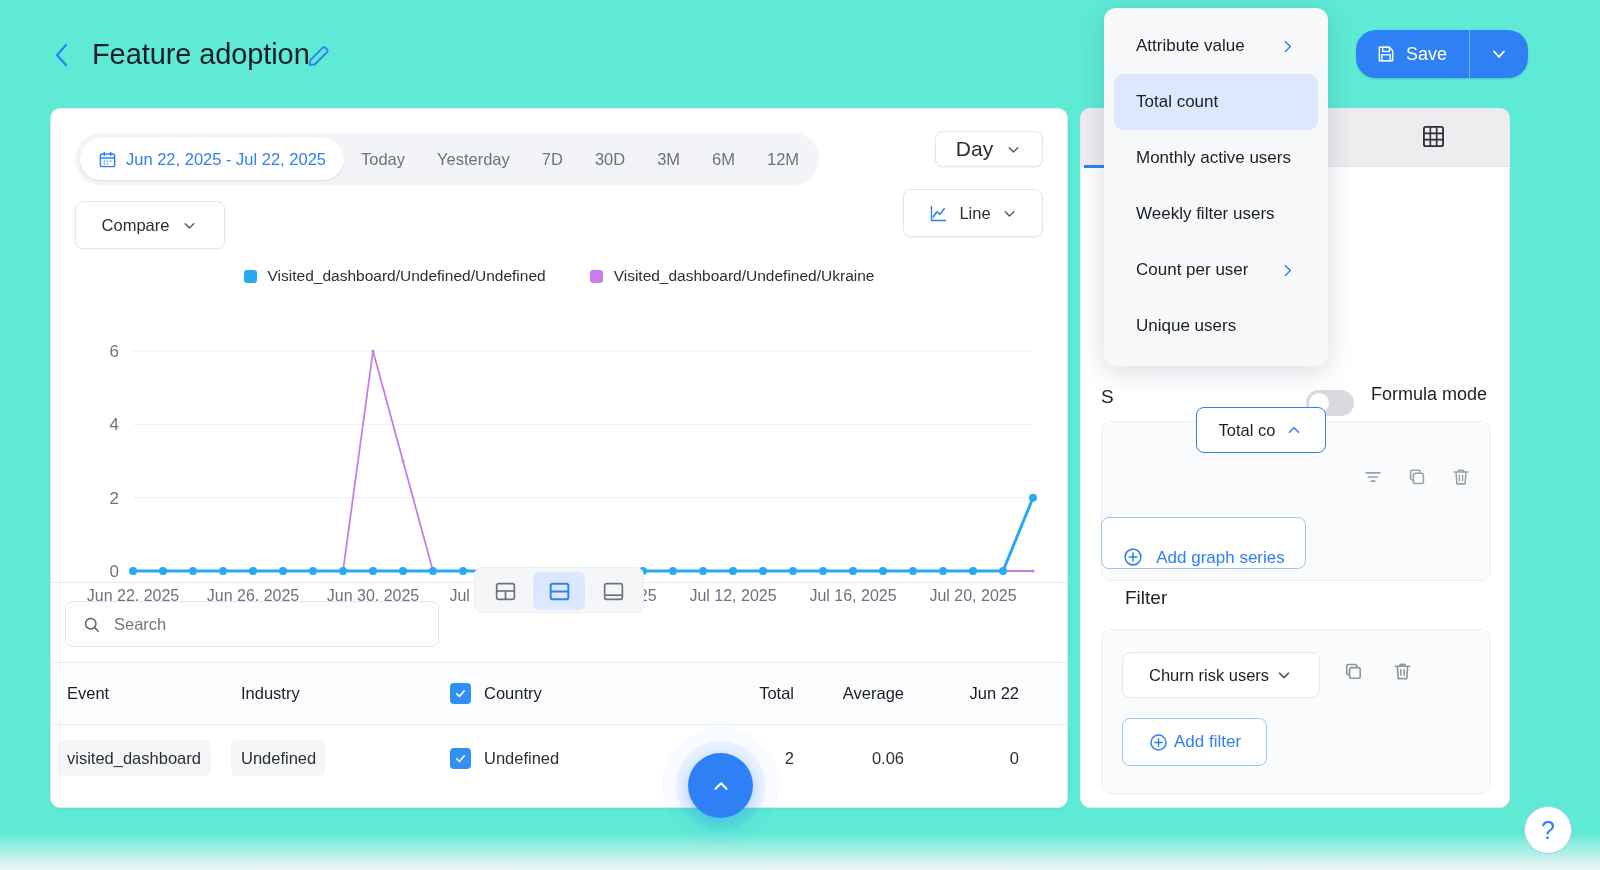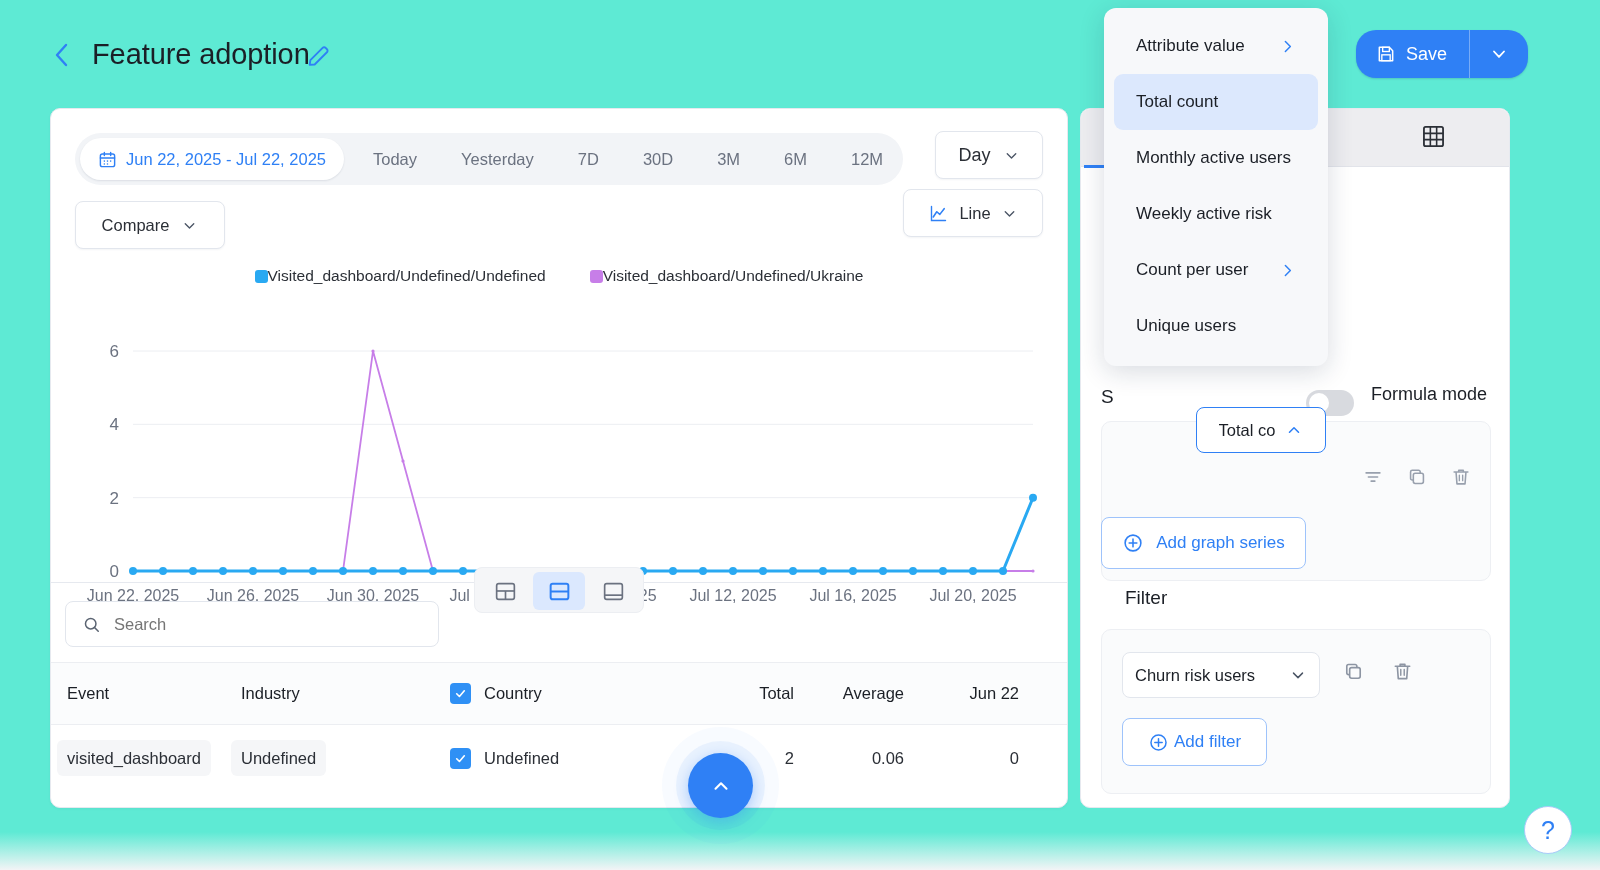--- a/index.html
+++ b/index.html
@@ -40,56 +40,56 @@
   
   .main-card {
     position:absolute; left:50px; top:108px; width:1018px; height:700px;
     background:#fff; border:1px solid #e6e9ef; border-radius:10px;
     box-shadow:0 1px 3px rgba(20,35,70,.05);
   }
 
   .range-bar {
     position:absolute; left:24px; top:24px; height:52px;
     background:#f2f4f7; border-radius:26px; display:flex; align-items:center;
-    padding:5px; gap:14px;
+    padding:5px; gap:2px;
   }
   .range-pill {
     display:flex; align-items:center; gap:9px; height:42px; padding:0 18px;
     background:#fff; border-radius:22px; color:#2f80f5; font-size:16.5px;
     box-shadow:0 1px 2px rgba(20,35,70,.10); cursor:pointer; white-space:nowrap;
   }
   .range-opt {
     height:42px; display:flex; align-items:center; padding:0 15px;
     color:#6b7280; font-size:16.5px; cursor:pointer; border-radius:21px; white-space:nowrap;
   }
   .compare-btn {
     position:absolute; left:24px; top:92px; height:48px; min-width:150px;
     border:1px solid #e2e6ed; border-radius:8px; background:#fff;
     display:flex; align-items:center; justify-content:center; gap:12px;
     font-size:16.5px; color:#2b2f36; cursor:pointer; padding:0 18px;
     box-shadow:0 1px 2px rgba(20,35,70,.05);
   }
   .gran-btn {
-    position:absolute; right:24px; top:22px; height:48px; min-width:108px;
+    position:absolute; right:24px; top:22px; height:36px; min-width:108px;
     border:1px solid #e2e6ed; border-radius:8px; background:#fff;
     display:flex; align-items:center; justify-content:center; gap:12px;
-    font-size:18px; color:#2b2f36; cursor:pointer; padding:0 16px;
+    font-size:21px; color:#2b2f36; cursor:pointer; padding:0 16px;
     box-shadow:0 1px 2px rgba(20,35,70,.05);
   }
   .chart-type-btn {
     position:absolute; right:24px; top:80px; height:48px; min-width:140px;
     border:1px solid #e2e6ed; border-radius:8px; background:#fff;
     display:flex; align-items:center; justify-content:center; gap:10px;
     font-size:16.5px; color:#2b2f36; cursor:pointer; padding:0 16px;
     box-shadow:0 1px 2px rgba(20,35,70,.05);
   }
 
   .legend { position:absolute; left:0; top:158px; width:100%;
             display:flex; justify-content:center; gap:44px; }
-  .legend-item { display:flex; align-items:center; font-size:15.5px; color:#2b2f36; }
+  .legend-item { display:flex; align-items:center; gap:11px; font-size:15.5px; color:#2b2f36; }
   .legend-swatch { width:13px; height:13px; border-radius:3px; }
 
   .plot { position:absolute; left:24px; top:190px; width:970px; height:330px; }
 
   .table-toggle {
     position:absolute; left:50%; transform:translateX(-50%); top:458px;
     height:46px; background:#f5f6f8; border-radius:8px; padding:4px;
     display:flex; gap:2px; border:1px solid #eceef2; z-index:6;
   }
   .tt-btn { width:52px; height:38px; border-radius:6px; display:flex;
@@ -163,33 +163,33 @@
     position:absolute; left:115px; top:298px; width:130px; height:46px;
     border:1.5px solid #2f80f5; border-radius:8px; background:#fff;
     display:flex; align-items:center; justify-content:center; gap:10px;
     font-size:16.5px; color:#1b1f26; cursor:pointer; overflow:hidden; z-index:4;
   }
   .metric-text { max-width:62px; overflow:hidden; white-space:nowrap; }
 
   .add-series-btn {
     position:absolute; left:20px; top:408px; width:205px; height:52px;
     border:1px solid #9ec3fb; border-radius:8px; background:#fff;
-    display:flex; align-items:center; justify-content:center; gap:12px;
+    display:flex; align-items:flex-end; justify-content:center; gap:12px;
     color:#2f80f5; font-size:17px; cursor:pointer;
   }
   .filter-label { position:absolute; left:20px; top:478px; font-size:19px; color:#1b1f26;margin-left:24px; }
   .filter-box {
     position:absolute; left:20px; top:520px; width:390px; height:165px;
     background:#fafbfc; border:1px solid #edeff3; border-radius:10px;
   }
   .filter-select {
     position:absolute; left:20px; top:22px; width:198px; height:46px;
     border:1px solid #e2e6ed; border-radius:8px; background:#fff;
     display:flex; align-items:center; justify-content:space-between;
-    padding:0 12px; font-size:16.5px; color:#1b1f26; cursor:pointer;
+    padding:0 26px; font-size:16.5px; color:#1b1f26; cursor:pointer;
   }
   .filter-icons { position:absolute; left:240px; top:30px; display:flex; gap:26px; }
   .add-filter-btn {
     position:absolute; left:20px; top:88px; width:145px; height:48px;
     border:1px solid #9ec3fb; border-radius:8px; background:#fff;
     display:flex; align-items:center; justify-content:center; gap:5px;
     color:#2f80f5; font-size:17px; cursor:pointer;
   }
 
   
@@ -567,21 +567,21 @@
         <path d="M9 5 L16 12 L9 19" stroke="#2f80f5" stroke-width="2.1" fill="none" stroke-linecap="round" stroke-linejoin="round"></path>
       </svg>
     </div>
     <div class="dd-item selected">
       <span>Total count</span>
     </div>
     <div class="dd-item">
       <span>Monthly active users</span>
     </div>
     <div class="dd-item">
-      <span>Weekly active risk</span>
+      <span>Weekly filter users</span>
     </div>
     <div class="dd-item">
       <span>Count per user</span>
       <svg width="17" height="17" viewBox="0 0 24 24">
         <path d="M9 5 L16 12 L9 19" stroke="#2f80f5" stroke-width="2.1" fill="none" stroke-linecap="round" stroke-linejoin="round"></path>
       </svg>
     </div>
     <div class="dd-item">
       <span>Unique users</span>
     </div>

